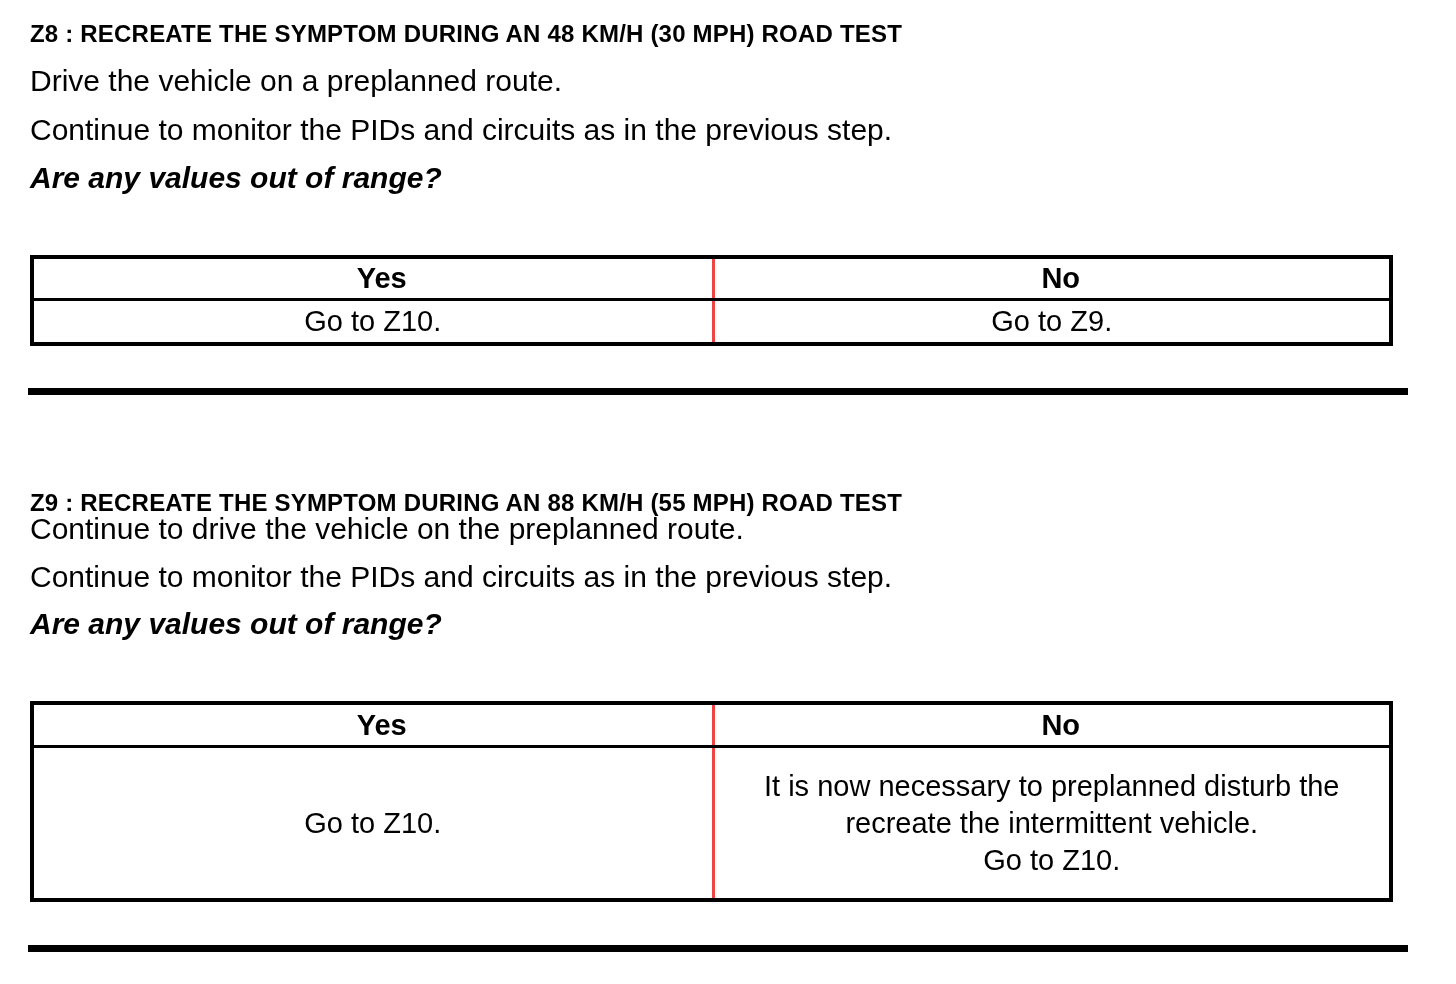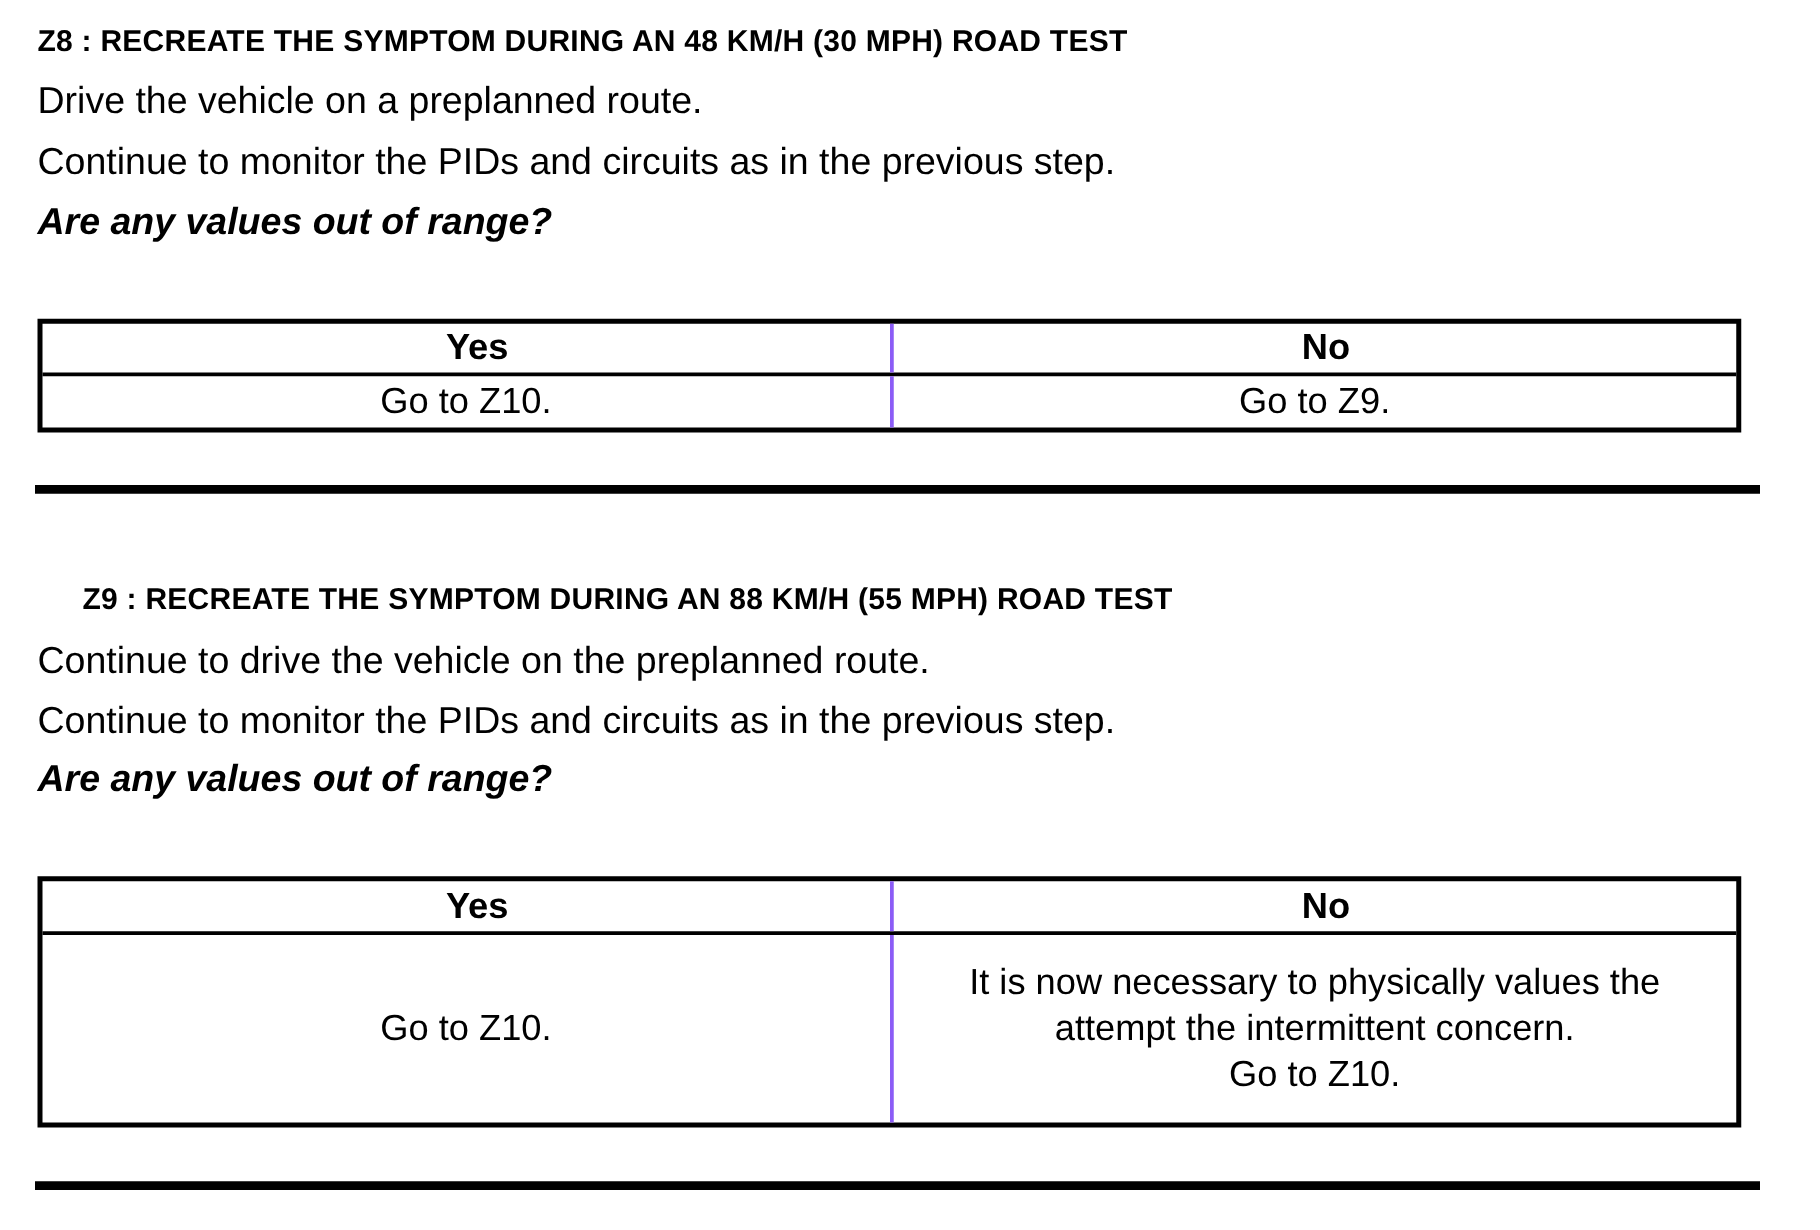--- a/index.html
+++ b/index.html
@@ -51,21 +51,21 @@
   .dt-cell {
     flex: 1 1 50%;
     display: flex;
     flex-direction: column;
     align-items: center;
     justify-content: center;
     text-align: center;
     font-size: 29px;
     padding: 2px 10px;
   }
-  .dt-cell + .dt-cell { border-left: 3px solid #8b5cf6; }
+  .dt-cell + .dt-cell { border-left: 3px solid #ef4444; }
   .dt-cell.header-cell { font-weight: bold; padding-left: 28px; }
 
   #table-z8 .dt-row.header .dt-cell { height: 39px; }
   #table-z8 .dt-row.body .dt-cell { height: 41px; }
 
   #table-z9 .dt-row.header .dt-cell { height: 40px; }
   #table-z9 .dt-row.body .dt-cell { height: 150px; }
   #table-z9 .cell-line { line-height: 37px; }
 
   .section-divider {
@@ -94,38 +94,38 @@
       <div class="dt-cell header-cell">No</div>
     </div>
     <div class="dt-row body">
       <div class="dt-cell">Go to Z10.</div>
       <div class="dt-cell">Go to Z9.</div>
     </div>
   </div>
 
   <div class="abs section-divider" style="top: 388px;"></div>
 
-  <div class="abs step-heading" style="top: 466px; margin-left: 36px;">Z9 : RECREATE THE SYMPTOM DURING AN 88 KM/H (55 MPH) ROAD TEST</div>
+  <div class="abs step-heading" style="top: 489px;">Z9 : RECREATE THE SYMPTOM DURING AN 88 KM/H (55 MPH) ROAD TEST</div>
 
   <div class="abs instruction" style="top: 512px;">Continue to drive the vehicle on the preplanned route.</div>
 
   <div class="abs instruction" style="top: 560px;">Continue to monitor the PIDs and circuits as in the previous step.</div>
 
   <div class="abs question" style="top: 607px;">Are any values out of range?</div>
 
   <div class="abs decision-table" id="table-z9" style="top: 701px;">
     <div class="dt-row header">
       <div class="dt-cell header-cell">Yes</div>
       <div class="dt-cell header-cell">No</div>
     </div>
     <div class="dt-row body">
       <div class="dt-cell">Go to Z10.</div>
       <div class="dt-cell">
-        <div class="cell-line">It is now necessary to physically values the</div>
-        <div class="cell-line">attempt the intermittent concern.</div>
+        <div class="cell-line">It is now necessary to preplanned disturb the</div>
+        <div class="cell-line">recreate the intermittent vehicle.</div>
         <div class="cell-line">Go to Z10.</div>
       </div>
     </div>
   </div>
 
   <div class="abs section-divider" style="top: 945px;"></div>
 
 </div>
 
 </body></html>

